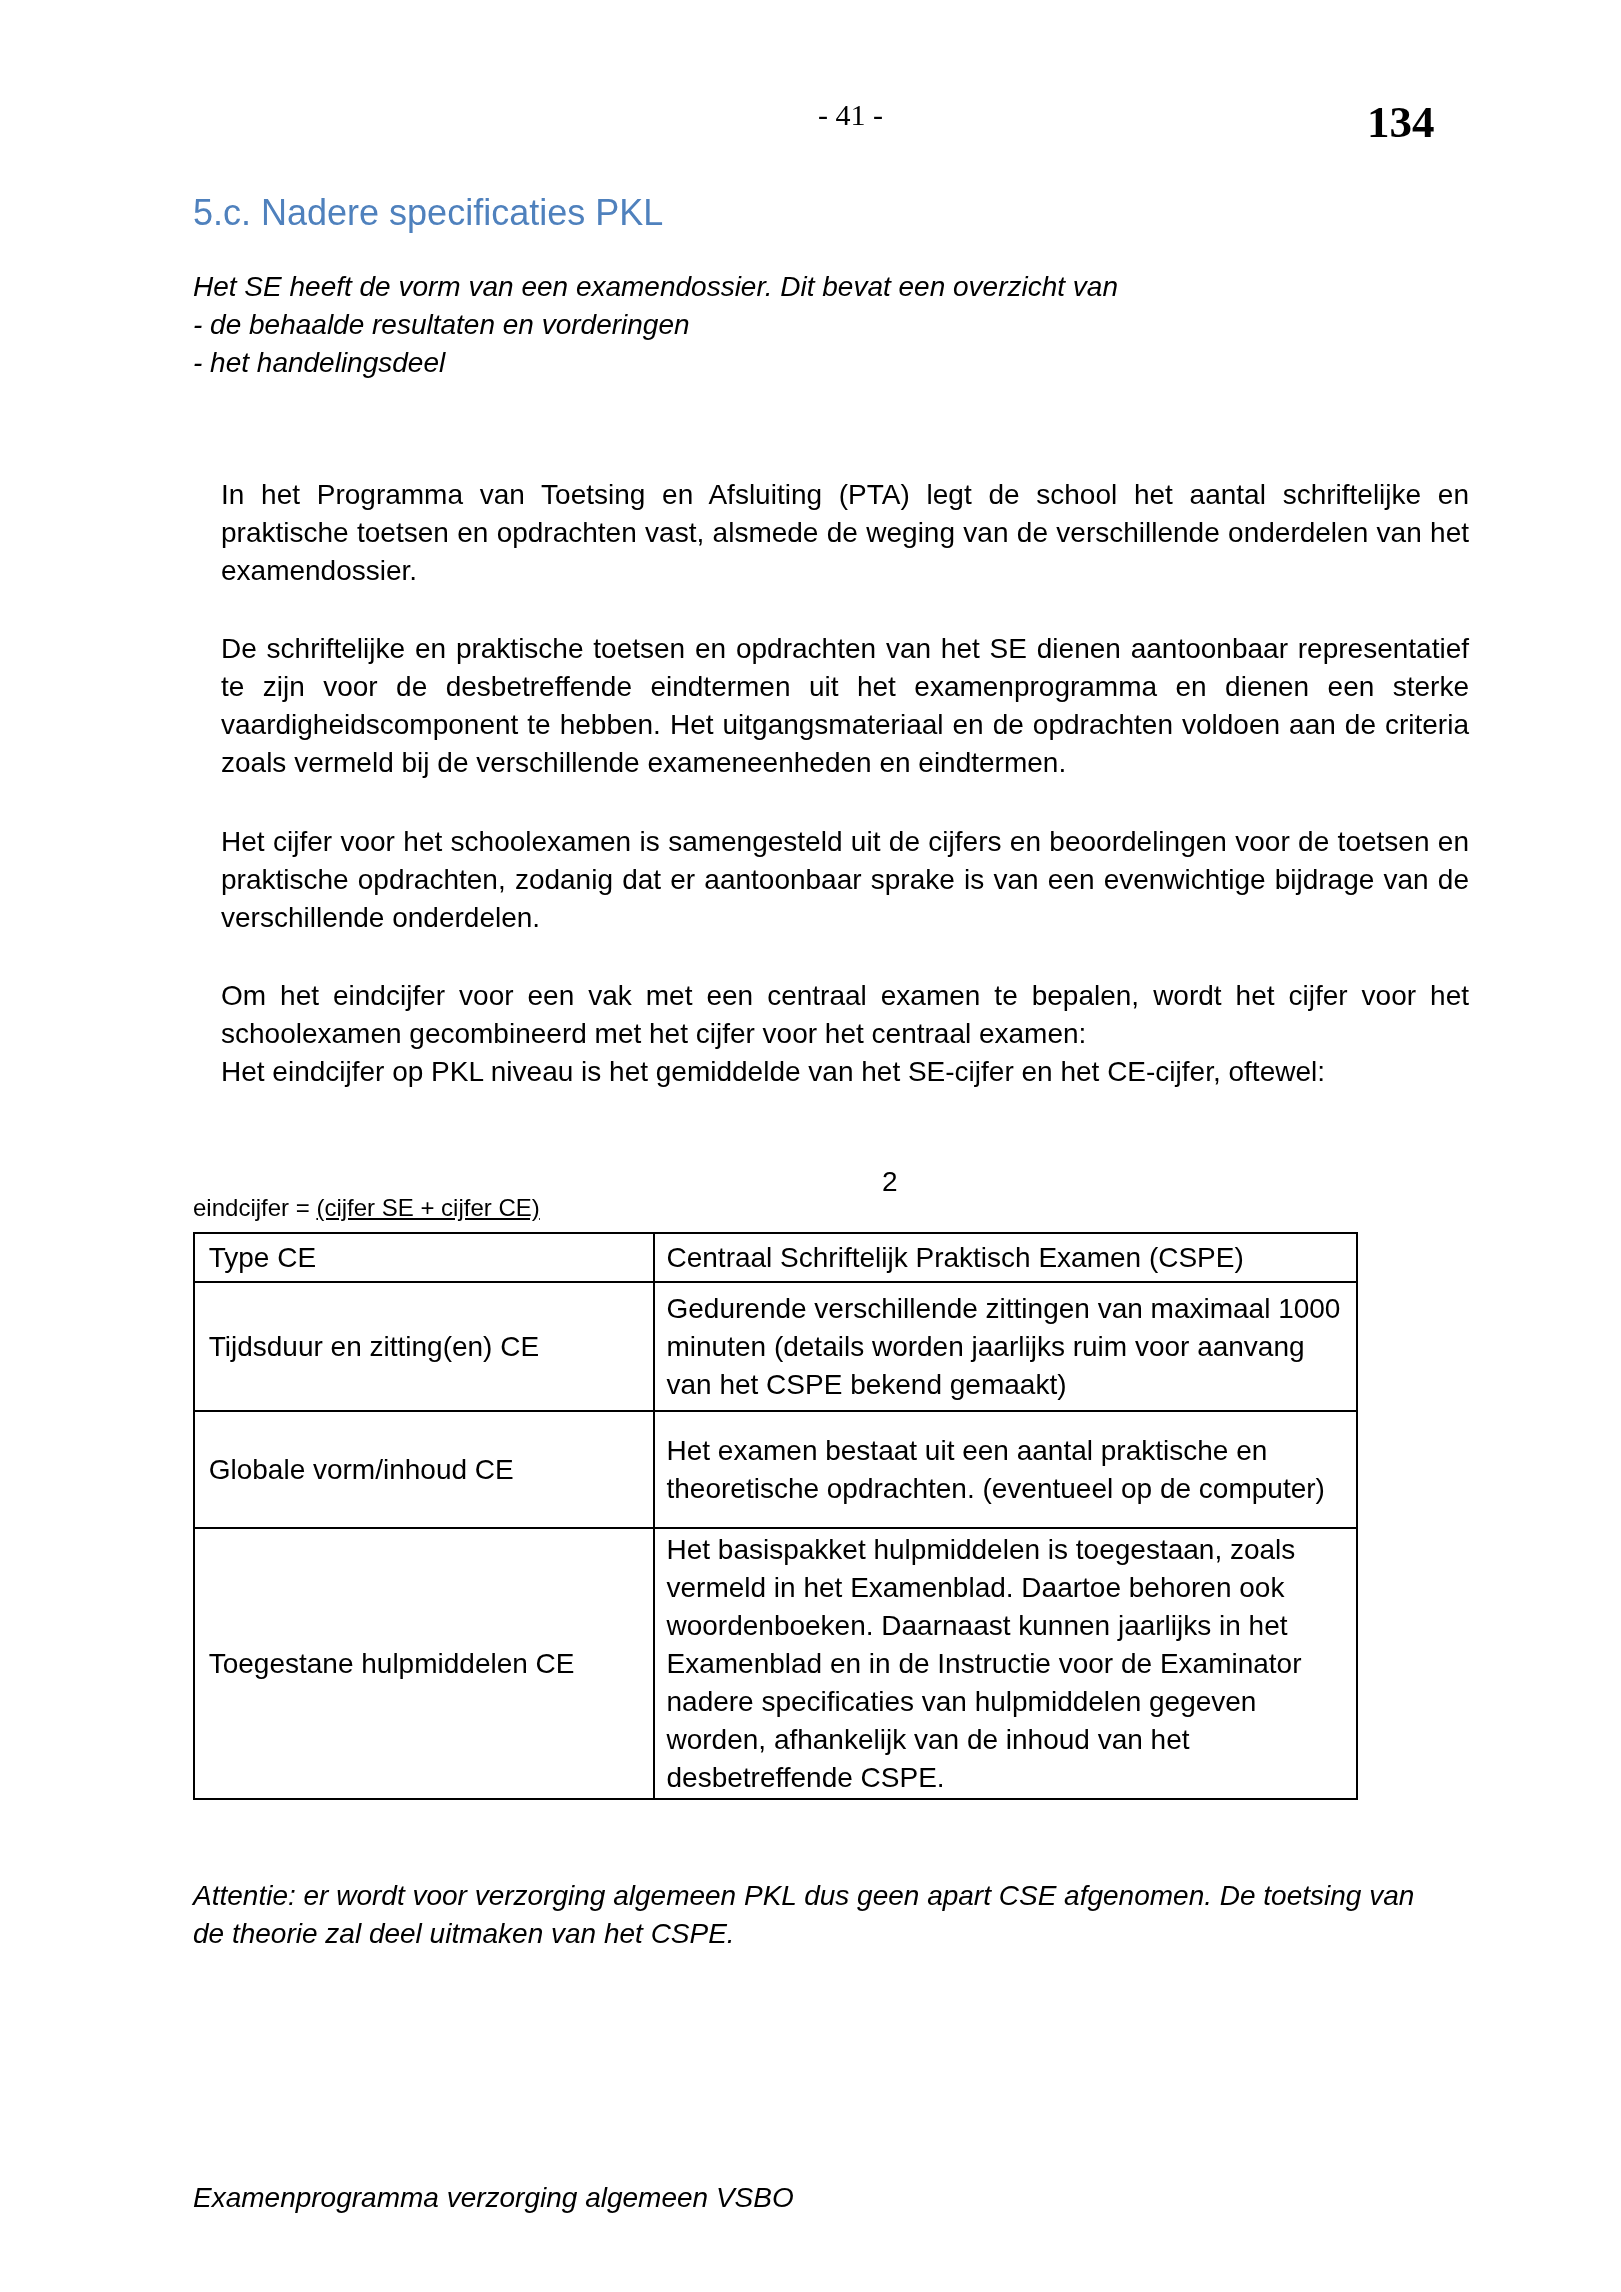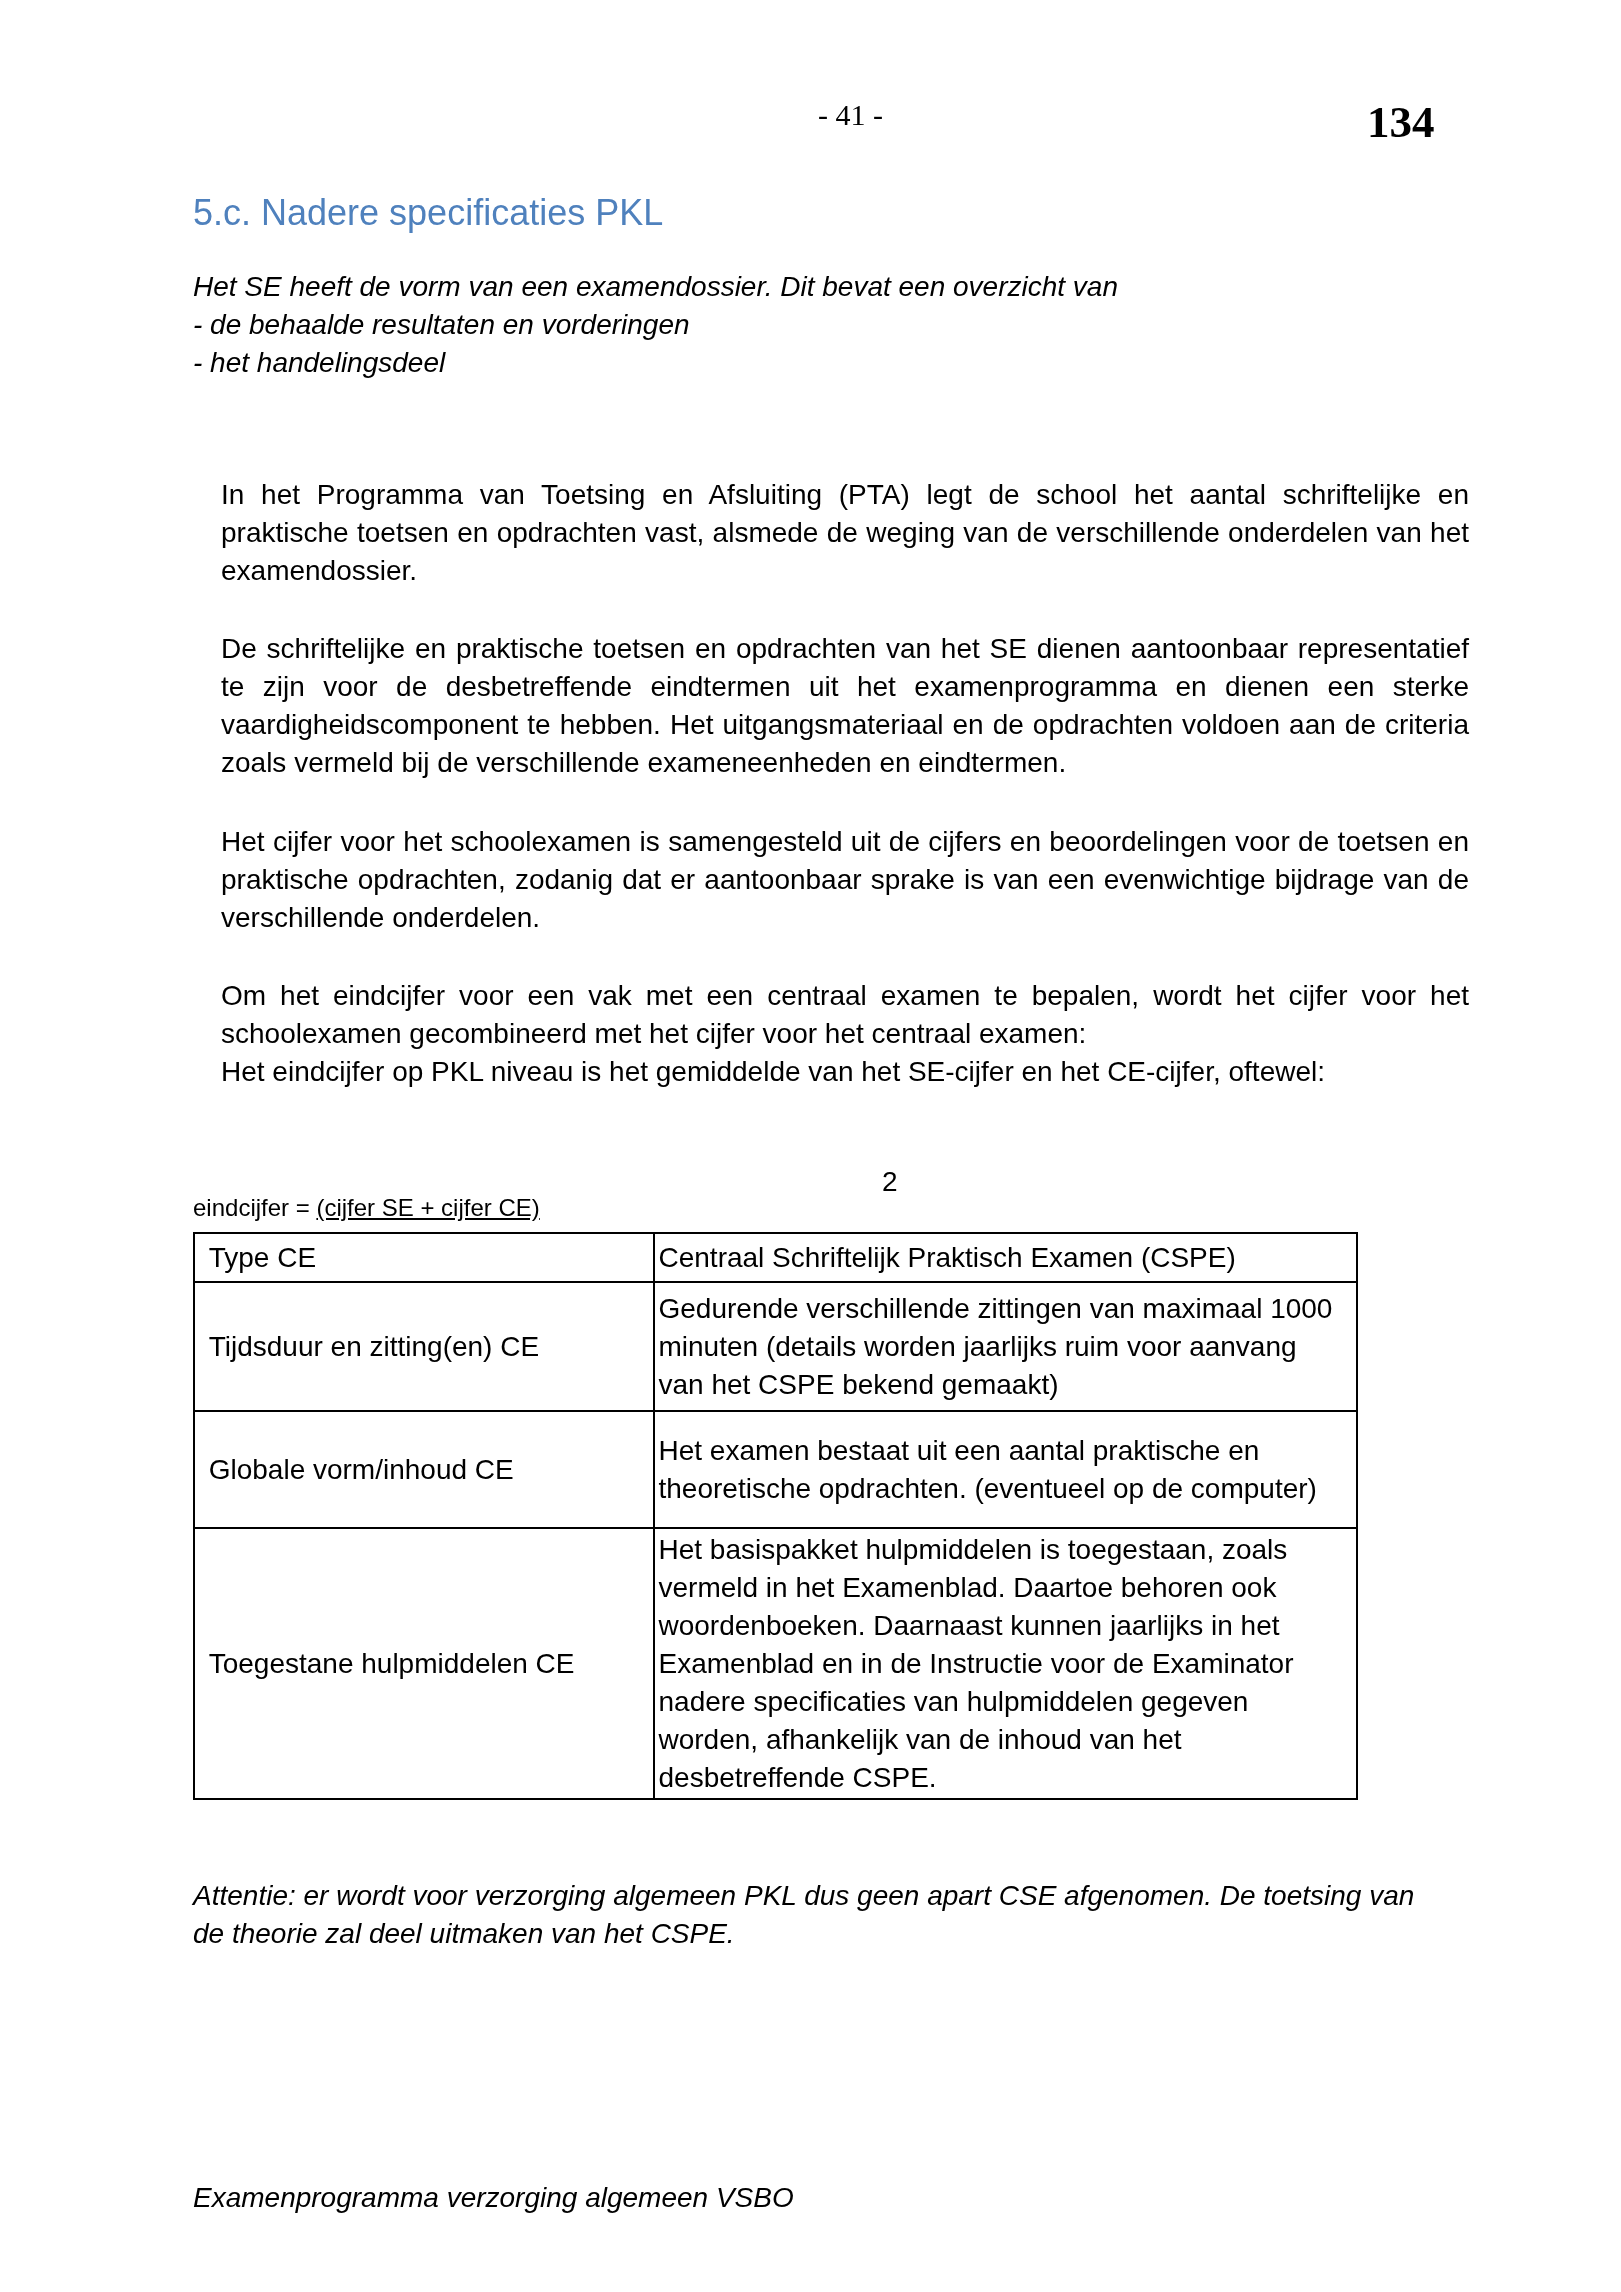--- a/index.html
+++ b/index.html
@@ -18,21 +18,21 @@
     .formula { left: 193px; top: 1157px; font-size: 24px; line-height: 38px; margin-top: 32px; }
     .formula .num { text-decoration: underline; }
     .denominator { left: 882px; top: 1166px; font-size: 28px; }
     table.spec { position: absolute; left: 193px; top: 1232px; width: 1165px;
                  border-collapse: collapse; font-size: 28px; line-height: 38px; }
     table.spec th, table.spec td { border: 2.5px solid #000; vertical-align: middle; }
     table.spec th { background: #d9d9d9; font-weight: bold; text-align: center;
                     height: 44px; padding: 0; }
     table.spec td { padding: 0 9.8px 0 13.7px; }
     table.spec td.label { width: 435px; }
-    table.spec td.val { padding-left: 3px; }
+    table.spec td.val { padding-left: 11px; }
     .attention { left: 193px; top: 1877px; width: 1248px; font-size: 28px;
                  line-height: 38px; font-style: italic; }
     .footer { left: 193px; top: 2182px; font-size: 28px; font-style: italic; }
   </style>
 </head>
 <body>
 
 <div class="abs page-num">- 41 -</div>
 <div class="abs page-stamp">134</div>
 

